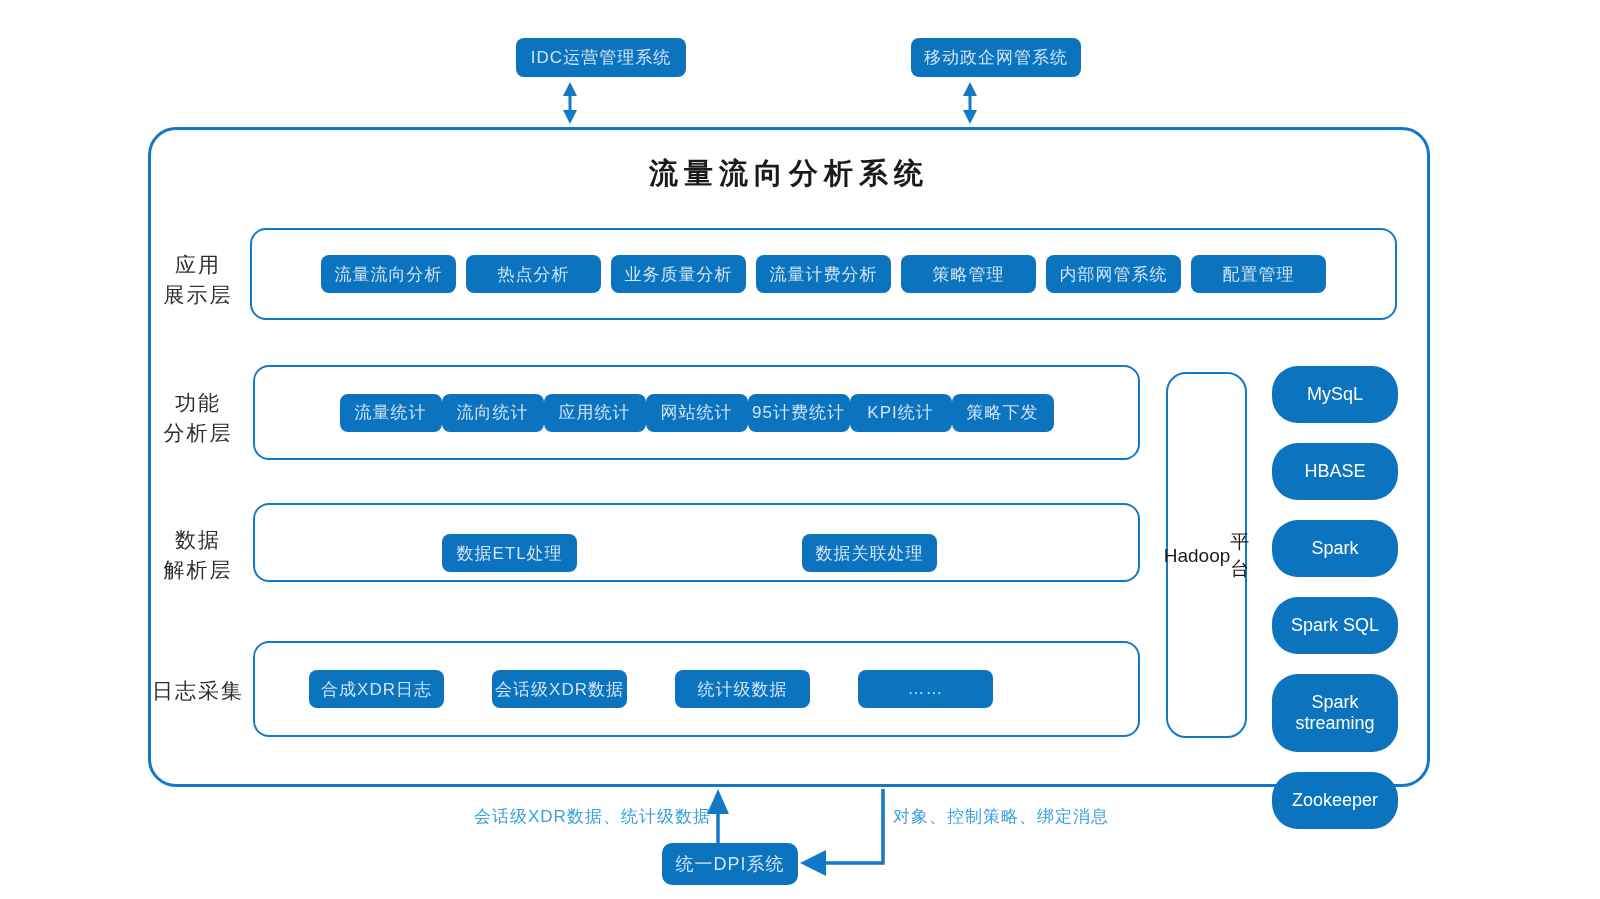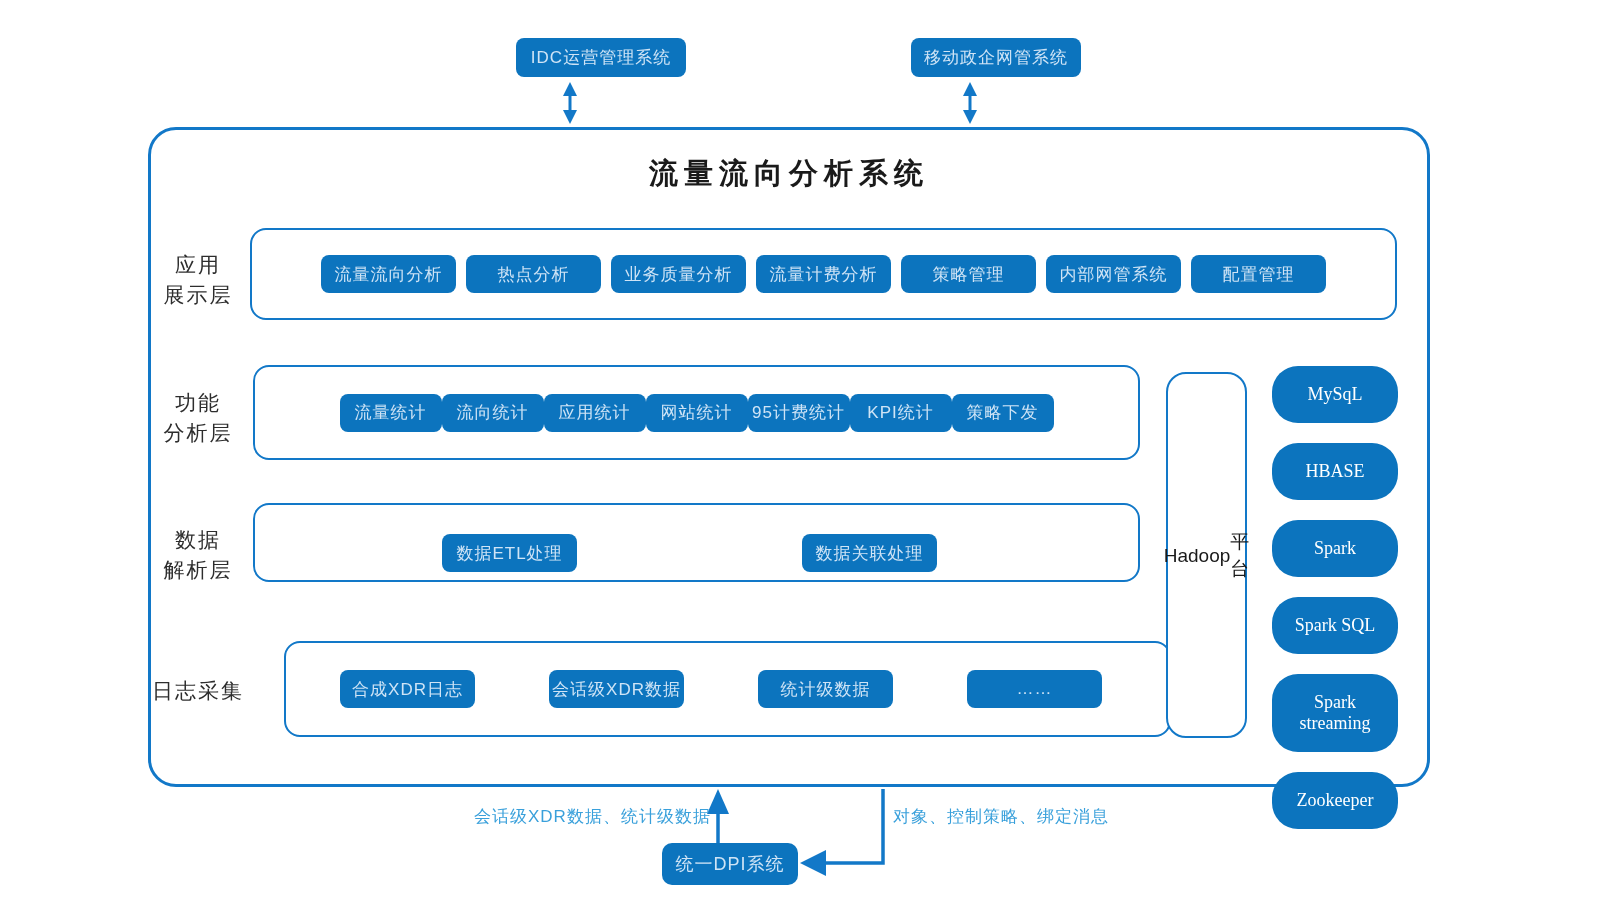--- a/index.html
+++ b/index.html
@@ -35,21 +35,21 @@
   .lab2{top:388px;}
   .lab3{top:525px;}
   .lab4{top:676px;}
 
   .inner{
     position:absolute;border:2px solid #1278C8;border-radius:16px;background:#ffffff;box-sizing:border-box;
   }
   .c1{left:250px;top:228px;width:1147px;height:92px;display:flex;align-items:center;justify-content:center;gap:10px;}
   .c2{left:253px;top:365px;width:887px;height:95px;display:flex;align-items:center;justify-content:center;}
   .c3{left:253px;top:503px;width:887px;height:79px;}
-  .c4{left:253px;top:641px;width:887px;height:96px;display:flex;align-items:center;justify-content:flex-start;gap:74px;padding-left:54px;margin-left:31px;}
+  .c4{left:253px;top:641px;width:887px;height:96px;display:flex;align-items:center;justify-content:flex-start;gap:48px;padding-left:54px;}
 
   .mod{
     background:#0C74BE;border-radius:8px;color:#CFE4F6;
     display:flex;align-items:center;justify-content:center;
     font-size:17px;letter-spacing:1px;flex:0 0 auto;
   }
   .w135{width:135px;height:38px;}
   .w102{width:102px;height:38px;}
   .abs1{position:absolute;left:187px;top:29px;}
   .abs2{position:absolute;left:547px;top:29px;}
@@ -63,21 +63,21 @@
   }
 
   
   .pills{
     position:absolute;left:1272px;top:366px;width:126px;
     display:flex;flex-direction:column;gap:20px;
   }
   .pill{
     background:#0C74BE;border-radius:26px;color:#FFFFFF;
     min-height:44px;display:flex;align-items:center;justify-content:center;
-    font-size:18px;text-align:center;line-height:21px;box-sizing:border-box;padding:18px 14px;font-family:Liberation Serif, serif;
+    font-size:18px;text-align:center;line-height:21px;box-sizing:border-box;padding:18px 14px;
   }
 
   
   .dpi-box{
     position:absolute;left:662px;top:843px;width:136px;height:42px;
     background:#0C74BE;border-radius:10px;
     display:flex;align-items:center;justify-content:center;
     color:#CFE4F6;font-size:18px;letter-spacing:1px;
   }
   .flow-label{

